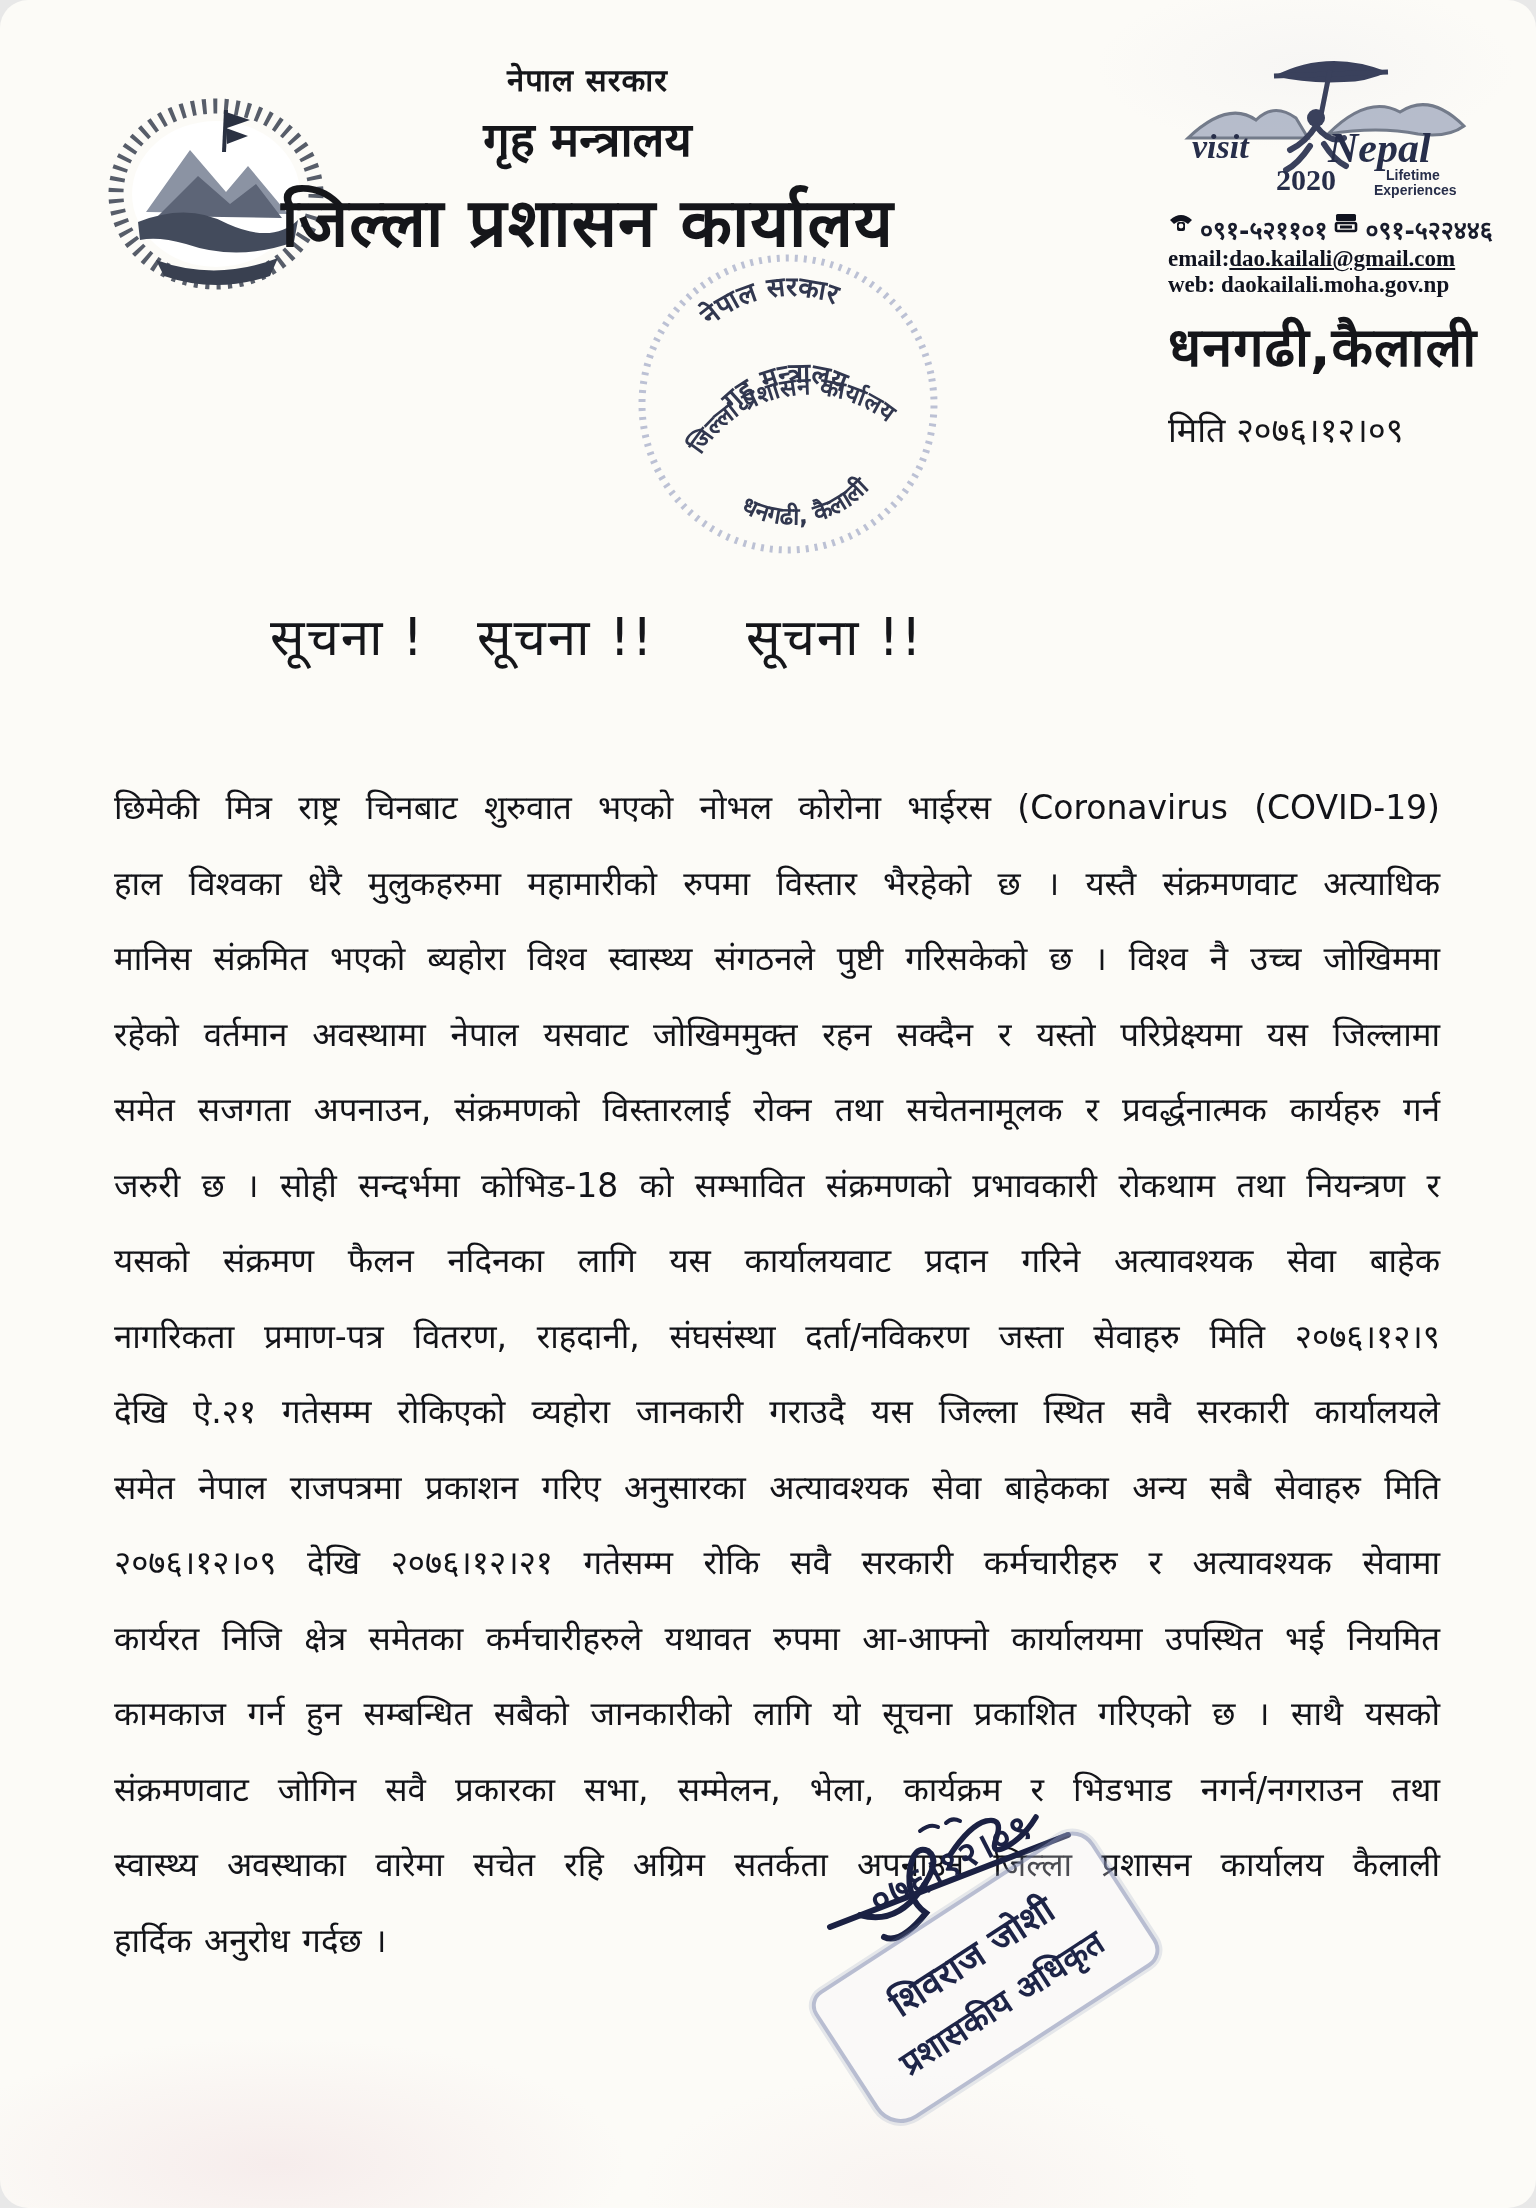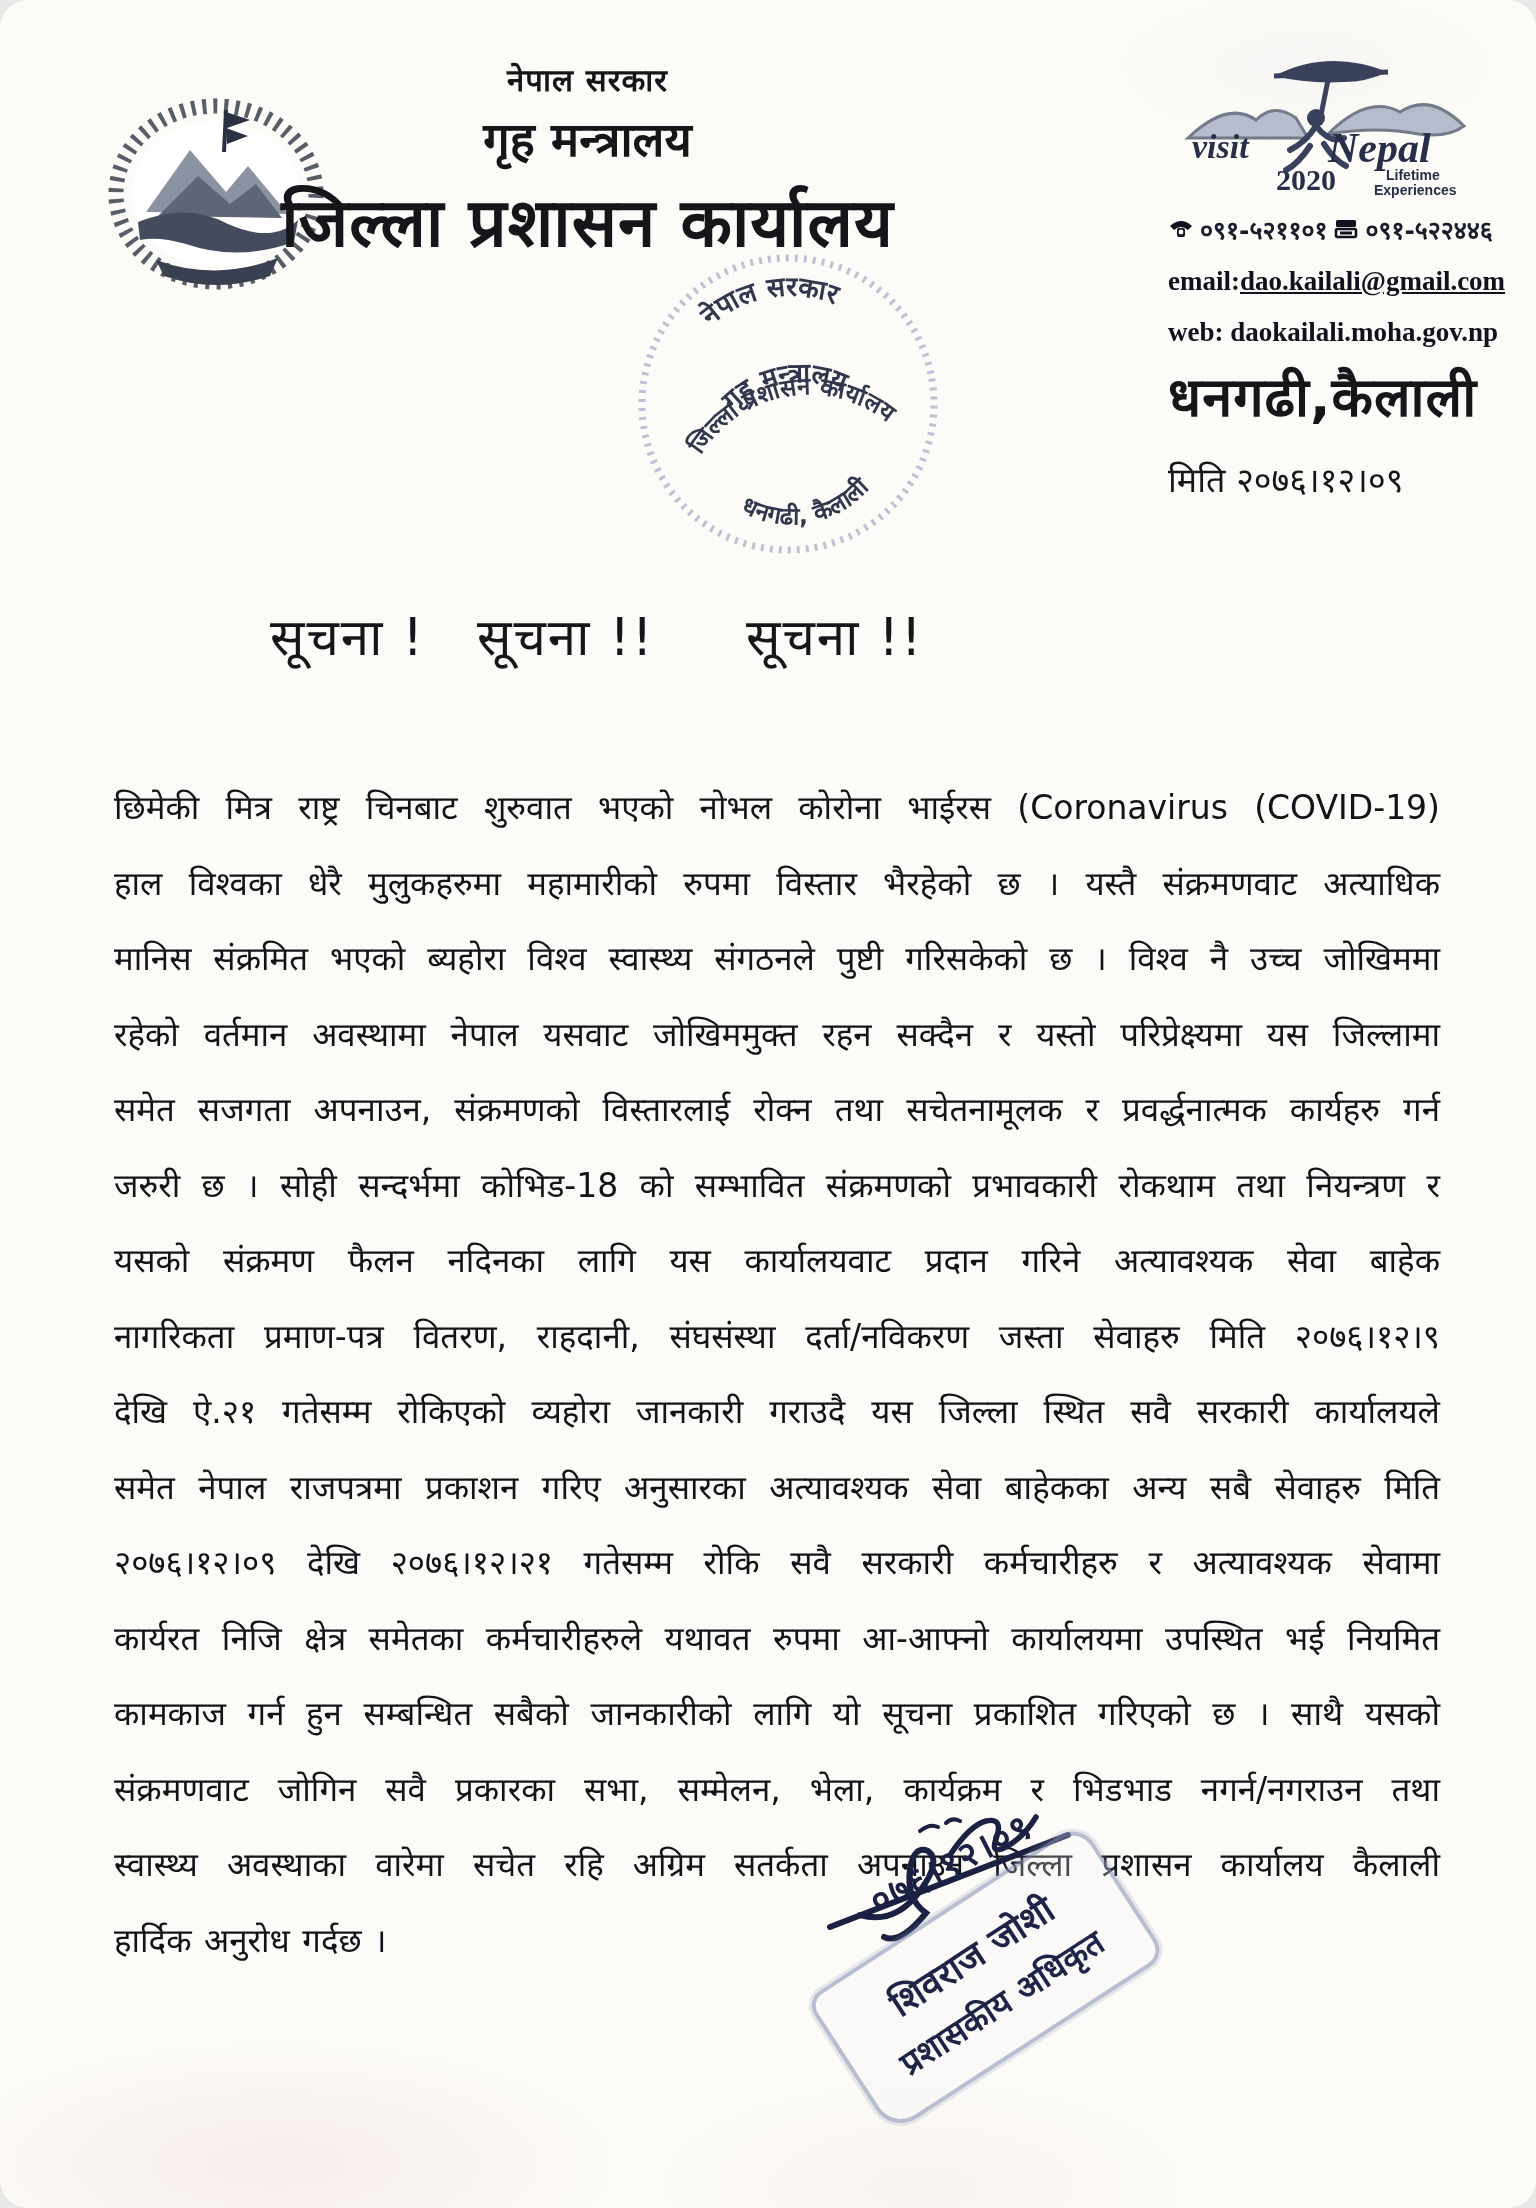--- a/index.html
+++ b/index.html
@@ -18,23 +18,23 @@
     border-radius:28px;
   }
   
   .emblem{position:absolute;left:98px;top:92px;width:238px;height:208px;}
   .center-head{position:absolute;left:120px;top:58px;width:935px;text-align:center;}
   .center-head .govt{font-size:31px;font-weight:bold;letter-spacing:1px;}
   .center-head .ministry{font-size:47px;font-weight:bold;margin-top:6px;}
   .center-head .office{font-size:67px;font-weight:bold;margin-top:4px;letter-spacing:1px;white-space:nowrap;}
   .right-head{position:absolute;left:1168px;top:42px;width:360px;}
   .vn-logo{position:relative;width:300px;height:168px;margin-left:10px;}
-  .contact-line{font-size:25px;font-weight:bold;color:#181c2c;white-space:nowrap;display:flex;align-items:center;gap:6px;margin-top:2px;}
+  .contact-line{font-size:25px;font-weight:bold;color:#181c2c;white-space:nowrap;display:flex;align-items:flex-start;gap:6px;margin-top:2px;}
   .contact-line svg{flex:0 0 auto;}
-  .email-line,.web-line{font-family:"Liberation Serif", serif;font-size:27px;font-weight:bold;margin-top:20px;white-space:nowrap;color:#10131f;}
+  .email-line,.web-line{font-family:"Liberation Serif", serif;font-size:23px;font-weight:bold;margin-top:0;white-space:nowrap;color:#10131f;}
   .email-line .u{text-decoration:underline;}
   .place-line{font-size:54px;font-weight:bold;margin-top:10px;letter-spacing:1px;}
   .date-line{font-size:34px;margin-top:24px;}
   
   .round-stamp{position:absolute;left:632px;top:248px;width:312px;height:312px;transform:rotate(-10deg);opacity:.92;}
   
   .notice-h{position:absolute;top:600px;font-size:51px;font-weight:normal;letter-spacing:2px;white-space:nowrap;}
   .notice-h.n1{left:270px;}
   .notice-h.n2{left:477px;}
   .notice-h.n3{left:746px;}

